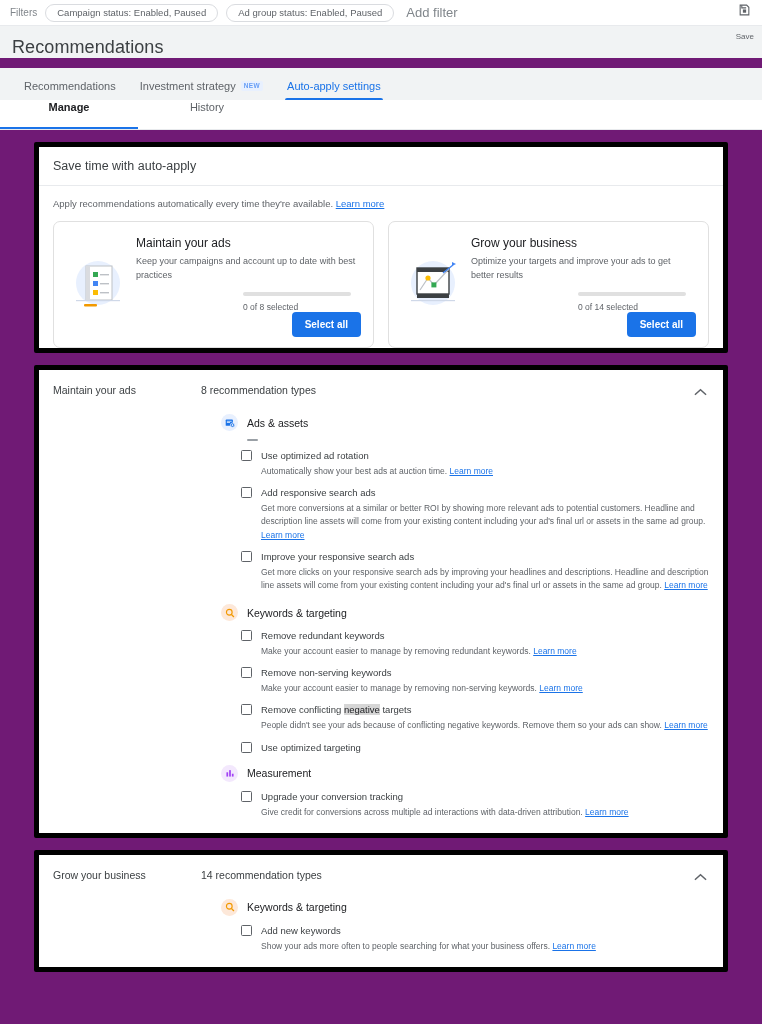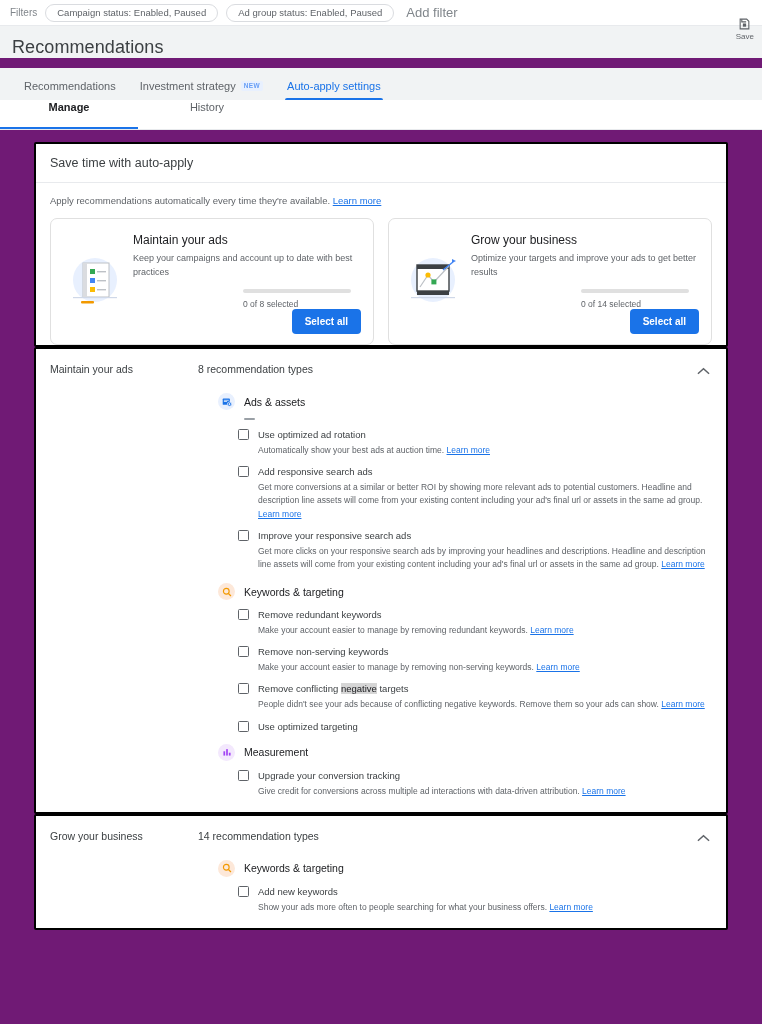--- a/index.html
+++ b/index.html
@@ -18,22 +18,22 @@
     display: flex; align-items: center; padding: 0 10px; gap: 8px; position: relative;
   }
   .filters-label { font-size: 10px; color: #80868b; }
   .chip {
     border: 1px solid #dadce0; border-radius: 12px; height: 18px;
     display: flex; align-items: center; padding: 0 11px;
     font-size: 9.5px; color: #5f6368; background: #fff; white-space: nowrap;
   }
   .add-filter { font-size: 13px; color: #80868b; padding-left: 4px; }
   .save-btn {
-    position: absolute; right: 8px; top: 17px;
-    display: flex; flex-direction: column; align-items: center; gap: 1px;
+    position: absolute; right: 8px; top: 3px;
+    display: flex; flex-direction: column; align-items: center; gap: 15px;
     font-size: 8px; color: #5f6368; cursor: pointer;
   }
   .save-ico svg { display: block; }
 
   
   .titlewrap { background: #f1f3f4; padding: 11px 12px 0 12px; }
   .page-title { font-size: 18px; font-weight: 400; color: #3c4043; letter-spacing: .1px; }
 
   
   .ptabs {
@@ -66,22 +66,22 @@
   }
   .stab.active { color: #202124; font-weight: 700; }
   .stab.active::after {
     content: ""; position: absolute; left: 0; right: 0; bottom: 0;
     height: 2.5px; background: #1a73e8;
   }
 
   
   .content { padding: 12px 34px 0 34px; }
   .card {
-    background: #fff; border: 2px solid #000000; border-radius: 2px;
-    margin-bottom: 0;
+    background: #fff; border: 5px solid #000000; border-radius: 2px;
+    margin-bottom: 12px;
   }
   .card-head {
     padding: 12px 14px; font-size: 12.5px; color: #3c4043;
     border-bottom: 1px solid #e8eaed;
   }
   .card-body { padding: 12px 14px 0 14px; }
   .intro { font-size: 9.5px; color: #5f6368; margin-bottom: 12px; }
   a.learn, .learn {
     color: #1a73e8; text-decoration: underline; cursor: pointer;
   }

